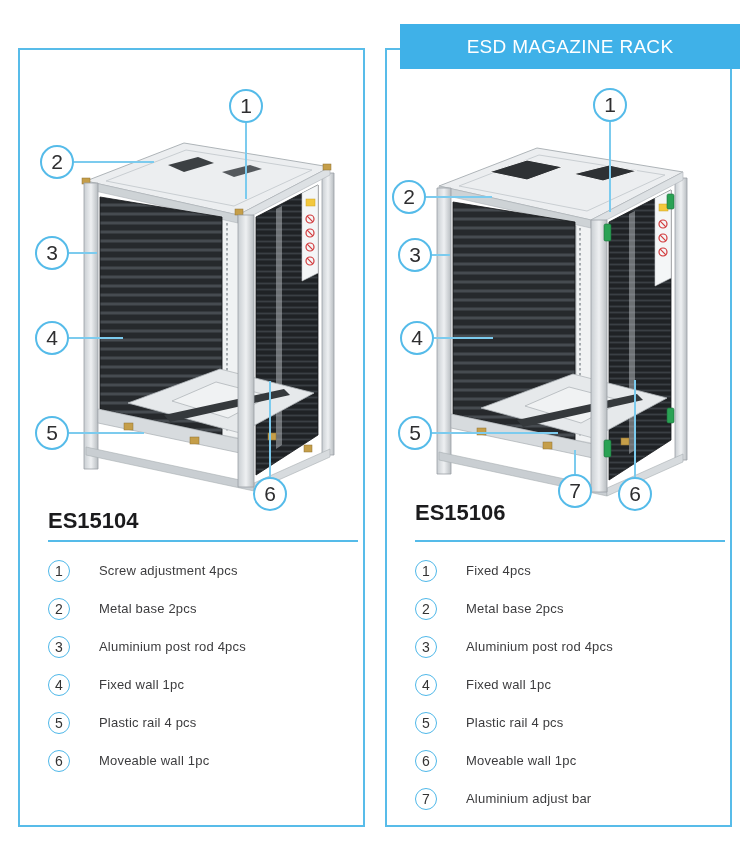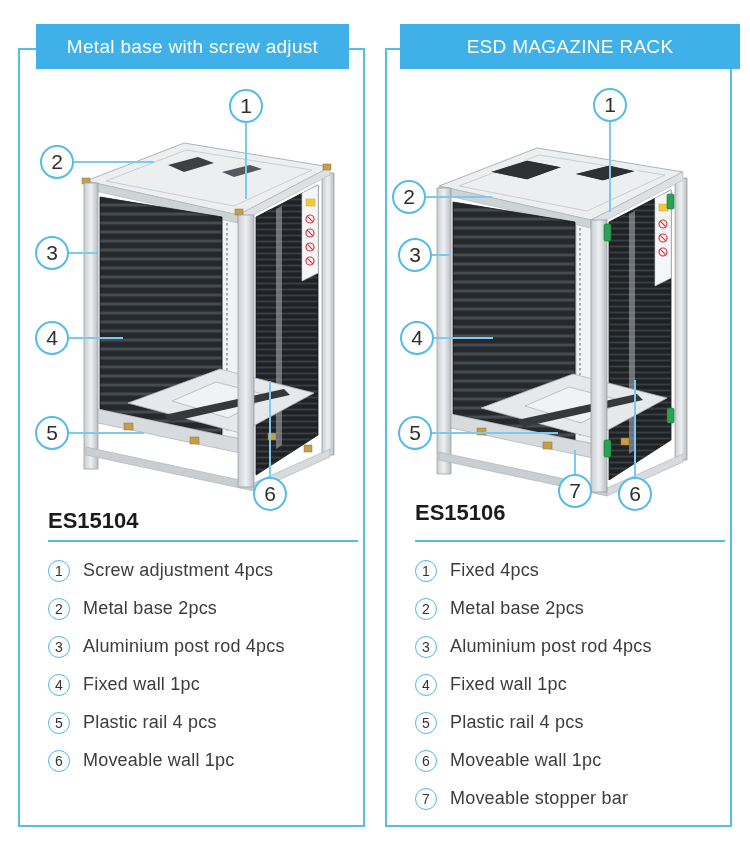--- a/index.html
+++ b/index.html
@@ -16,33 +16,30 @@
   .lead{position:absolute;background:#7ccbee;z-index:2;}
   .callout{position:absolute;width:30px;height:30px;border:2px solid #55bbe9;border-radius:50%;
            background:#ffffff;display:flex;align-items:center;justify-content:center;
            font-size:21px;color:#2e2e30;z-index:4;}
   .model{position:absolute;font-size:22px;font-weight:bold;color:#1b1b1d;z-index:3;}
   .rule{position:absolute;height:2px;background:#55bbe9;z-index:3;}
   .parts{position:absolute;width:320px;z-index:3;}
   .part-row{display:flex;align-items:center;height:23px;margin-bottom:15px;}
   .num-circle{flex:0 0 auto;width:20px;height:20px;border:1.5px solid #4fb8e9;border-radius:50%;
               display:flex;align-items:center;justify-content:center;font-size:14px;color:#333;background:#fff;}
-  .part-label{margin-left:13px;font-size:18px;color:#3c3c3e;letter-spacing:.2px;}
+  .part-label{margin-left:29px;font-size:13px;color:#3c3c3e;letter-spacing:.2px;}
 </style>
 </head>
 <body>
 
 <div class="page">
 
   <div class="panel panel-left"></div>
   <div class="panel panel-right"></div>
 
-  <div class="banner banner-left">
-      <span>Metal base with screw adjust</span>
-    </div>
   <div class="banner banner-right">
       <span>ESD MAGAZINE RACK</span>
     </div>
 
   <svg class="rack" style="left:72px;top:135px;" width="280" height="360" viewBox="0 0 280 360">
     <defs>
       <pattern id="slatsA" width="6" height="9" patternUnits="userSpaceOnUse">
         <rect width="6" height="9" fill="#26292c"></rect>
           <rect y="5.5" width="6" height="3" fill="#464b50"></rect>
       </pattern>
@@ -230,17 +227,17 @@
     <div class="part-row">
       <span class="num-circle">5</span>
       <span class="part-label">Plastic rail 4 pcs</span>
       </div>
     <div class="part-row">
       <span class="num-circle">6</span>
       <span class="part-label">Moveable wall 1pc</span>
       </div>
     <div class="part-row">
       <span class="num-circle">7</span>
-      <span class="part-label">Moveable stopper bar</span>
+      <span class="part-label">Aluminium adjust bar</span>
       </div>
   </div>
 
 </div>
 
 </body></html>

